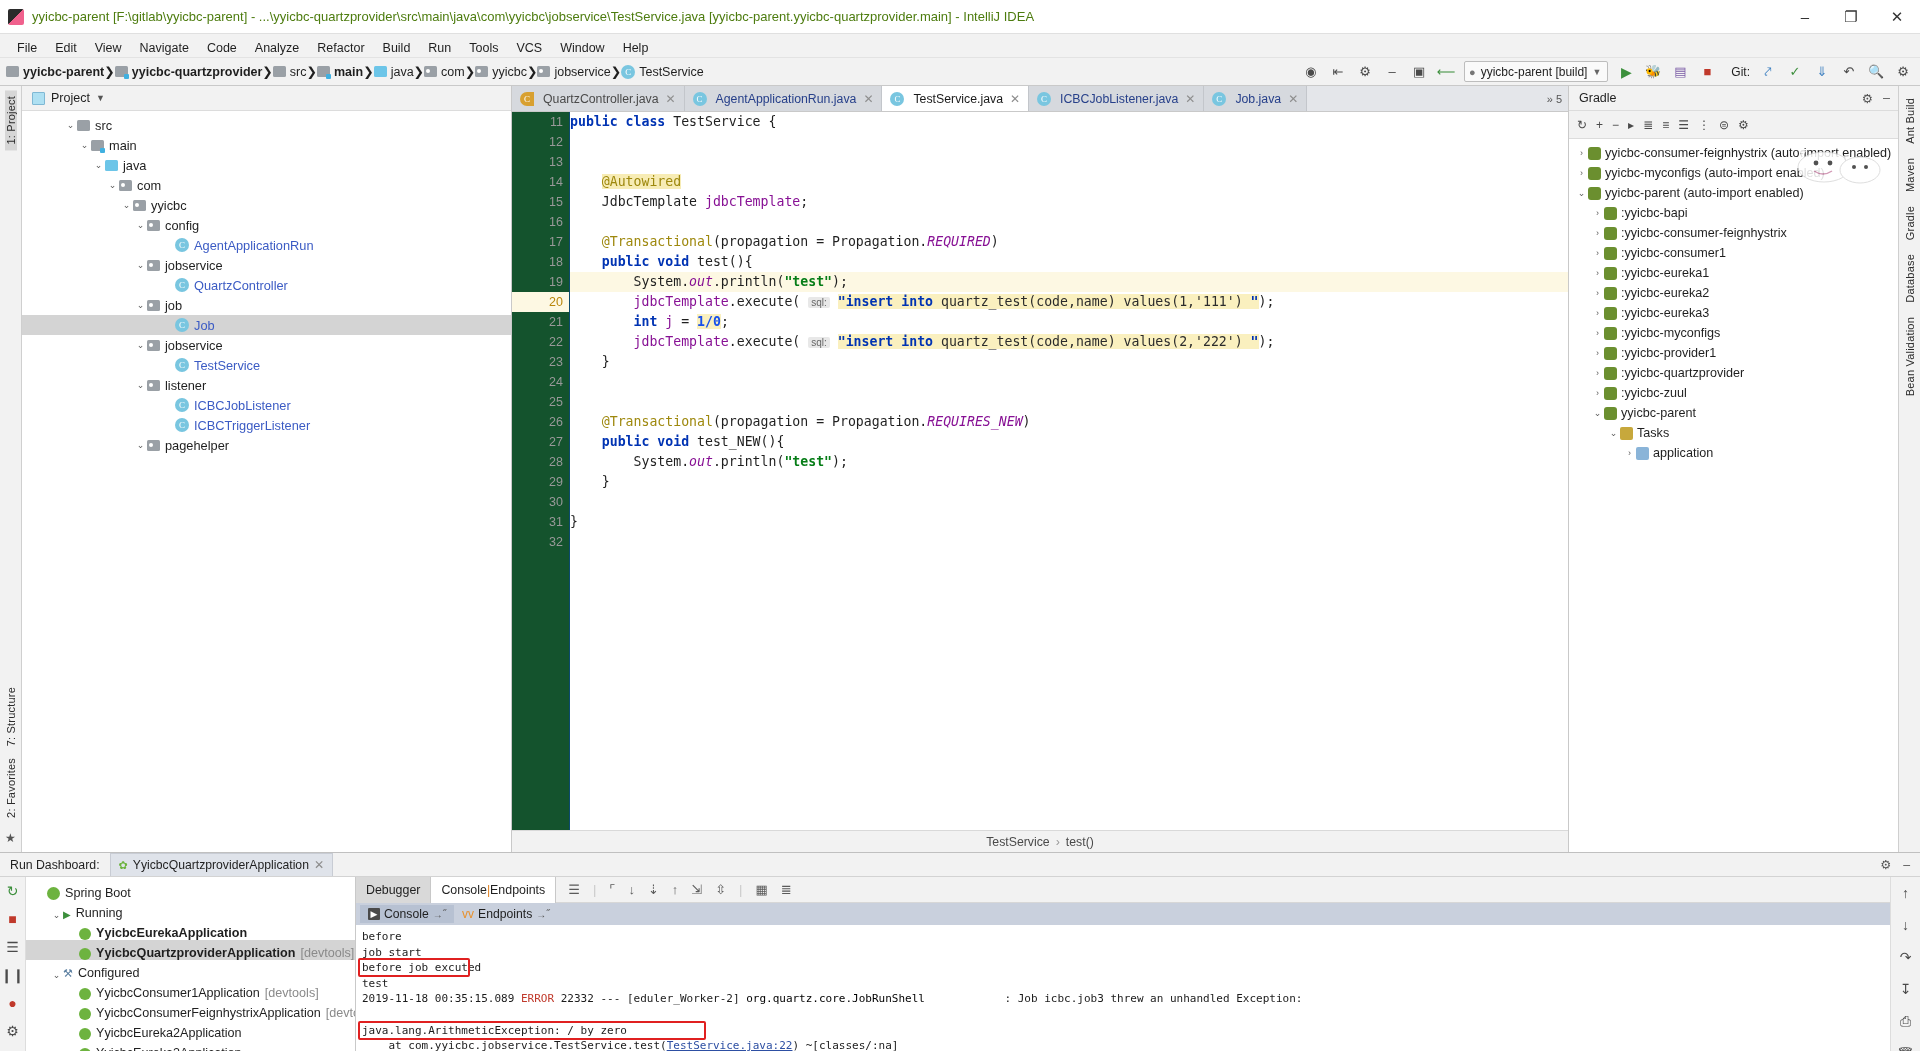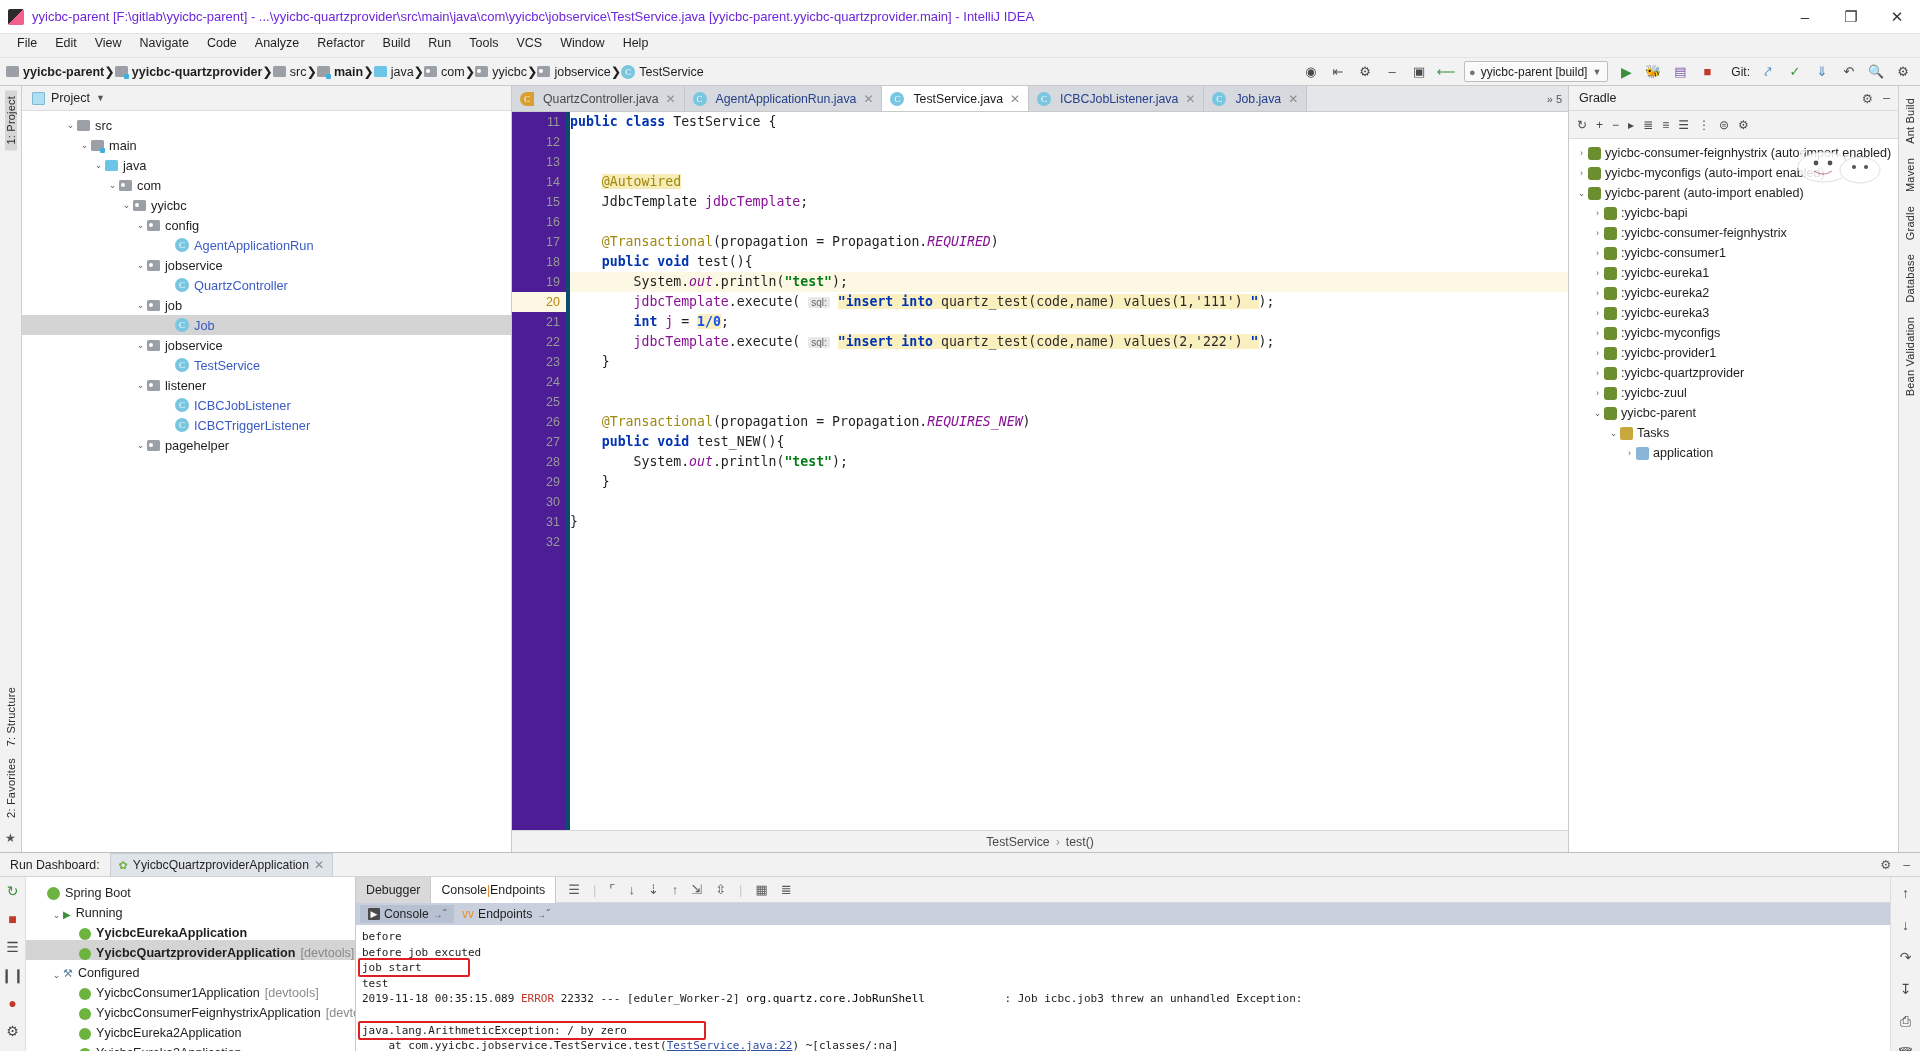--- a/index.html
+++ b/index.html
@@ -14,30 +14,30 @@
   
   #titlebar {
     height:34px; background:#ffffff; display:flex; align-items:center;
     border-bottom:1px solid #e0e0e0; padding-left:8px;
   }
   #app-icon {
     width:16px;height:16px;margin-right:8px;border-radius:2px;
     background:linear-gradient(135deg,#2b2b2b 0 50%,#f0618d 50% 100%);
     flex:none;
   }
-  #title-text { font-size:13px; color:#6d28d9; white-space:nowrap; }
+  #title-text { font-size:13px; color:#4d7c0f; white-space:nowrap; }
   #win-controls { margin-left:auto; display:flex; }
   #win-controls div {
     width:46px;height:34px;display:flex;align-items:center;justify-content:center;
     font-size:15px;color:#333;
   }
 
   
   #menubar {
-    height:24px;background:#f2f2f2;display:flex;align-items:flex-start;
+    height:24px;background:#f2f2f2;display:flex;align-items:flex-end;
     padding-left:8px;border-bottom:1px solid #e3e3e3;
   }
   #menubar span {
     padding:2px 9px;font-size:12.5px;color:#1f1f1f;
   }
 
   
   #navbar {
     height:28px;background:#f2f2f2;display:flex;align-items:center;
     padding-left:6px;border-bottom:1px solid #c9c9c9;
@@ -113,21 +113,21 @@
   }
   .etab.active { background:#ffffff;color:#1b1b1b; }
   .etab .x { color:#8d8d8d;font-size:12px;margin-left:2px; }
   .etab .fname { color:#27408a; }
   .etab.active .fname { color:#1b1b1b; }
   .etab.plain .fname { color:#4a4a4a; }
   #tabs-extra { margin-left:auto;display:flex;align-items:center;gap:4px;
                 padding:0 6px;font-size:11px;color:#555; }
 
   #code-area { flex:1;display:flex;position:relative;overflow:hidden;background:#fff; }
-  #gutter { width:58px;background:#4c1d95;border-right:4px solid #0c4a6e;flex:none;
+  #gutter { width:58px;background:#14532d;border-right:1px solid #0c4a6e;flex:none;
             position:relative; }
   .lnum { height:20px;line-height:20px;text-align:right;padding-right:6px;
           font-size:12.5px;color:#999; }
   .lnum.cur { color:#b8860b; background:#fdf8e3; }
   #code { flex:1;position:relative;overflow:hidden;padding-top:0; }
   .cl { height:20px;line-height:20px;white-space:pre;font-size:13.2px;
         font-family:"DejaVu Sans Mono","Liberation Mono",monospace; }
   .cl.hl { background:#fdf8e3; }
   .kw { color:#0033b3;font-weight:bold; }
   .ann { color:#9e880d; }
@@ -779,22 +779,22 @@
             <span style="font-size: 10px; color: rgb(85, 85, 85);">→˝</span>
           </div>
           <div class="stab">
             <span style="color: rgb(232, 145, 45); font-size: 12px;">ᴠᴠ</span>
             <span>Endpoints</span>
             <span style="font-size: 10px; color: rgb(85, 85, 85);">→˝</span>
           </div>
         </div>
       <div id="console-out">
           <div class="co"><span>before</span></div>
+          <div class="co"><span>job start</span></div>
           <div class="co"><span>before job excuted</span></div>
-          <div class="co"><span>job start</span></div>
           <div class="co"><span>test</span></div>
           <div class="co"><span>2019-11-18 00:35:15.089 </span><span class="err">ERROR</span><span> 22332 --- [eduler_Worker-2] </span><span class="pkg">org.quartz.core.JobRunShell</span><span>            : Job icbc.job3 threw an unhandled Exception:</span></div>
           <div class="co">&nbsp;</div>
           <div class="co"><span>java.lang.ArithmeticException: / by zero</span></div>
           <div class="co"><span>    at com.yyicbc.jobservice.TestService.test(</span><span class="lnk">TestService.java:22</span><span>) ~[classes/:na]</span></div>
           <div class="redbox" style="left: 2px; top: 33.2px; width: 112.4px; height: 19px;"></div>
           <div class="redbox" style="left: 2px; top: 95.6px; width: 348px; height: 19px;"></div>
         </div>
     </div>
 

